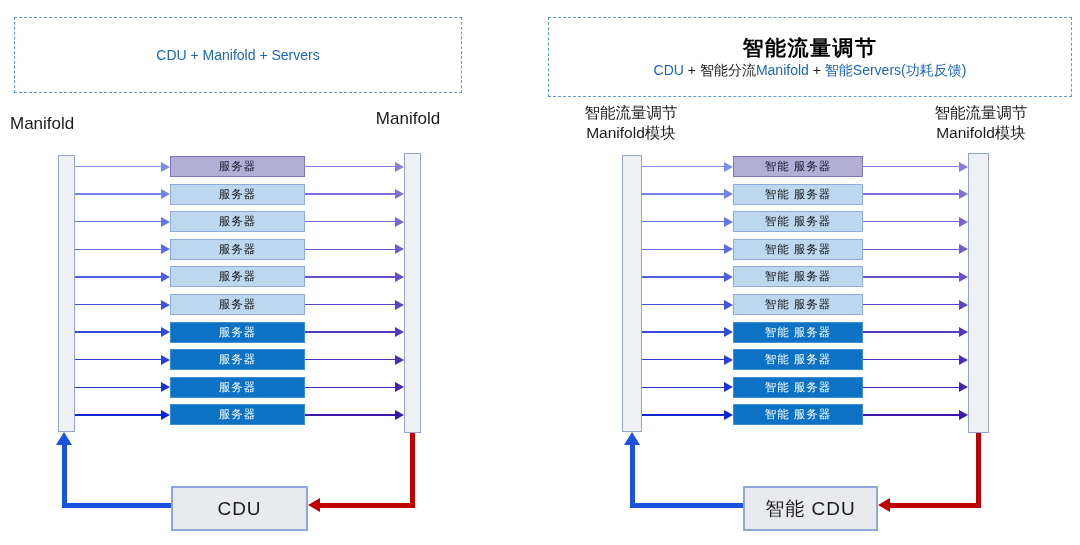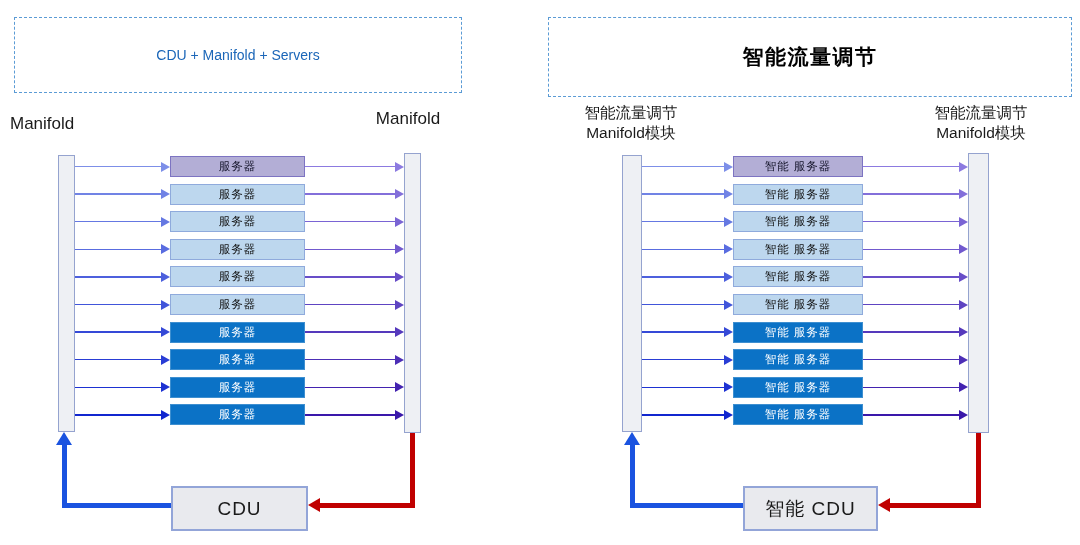--- a/index.html
+++ b/index.html
@@ -128,20 +128,21 @@
         <div class="tri" style="left: 56px; top: 432px; border-left: 8px solid transparent; border-right: 8px solid transparent; border-bottom: 13px solid rgb(26, 83, 224);"></div>
         <div class="vline" style="left: 409.5px; top: 433px; width: 5px; height: 74.5px; background: rgb(192, 0, 0);"></div>
         <div class="hline" style="left: 319px; top: 502.5px; width: 95.5px; height: 5px; background: rgb(192, 0, 0);"></div>
         <div class="tri" style="left: 308px; top: 498px; border-top: 7px solid transparent; border-bottom: 7px solid transparent; border-right: 12px solid rgb(192, 0, 0);"></div>
       </div>
   </section>
 
   <section>
     <div class="title-box" style="left: 548px; top: 17px; width: 524px; height: 80px; border-color: rgb(91, 155, 213);">
       <div class="title">智能流量调节</div>
+      <div class="subtitle"><span style="color: rgb(27, 102, 184);">CDU </span><span style="color: rgb(26, 26, 26);">+ </span><span style="color: rgb(26, 26, 26);">智能分流</span><span style="color: rgb(27, 102, 184);">Manifold </span><span style="color: rgb(26, 26, 26);">+ </span><span style="color: rgb(27, 102, 184);">智能Servers(功耗反馈)</span></div>
     </div>
     <div class="man-label man-label-left" style="left: 556px; top: 103px; width: 150px; text-align: center; font-size: 15.5px; color: rgb(26, 26, 26);">
         <div>智能流量调节</div>
         <div>Manifold模块</div>
       </div>
     <div class="man-label man-label-right" style="left: 906px; top: 103px; width: 150px; text-align: center; font-size: 15.5px; color: rgb(26, 26, 26);">
         <div>智能流量调节</div>
         <div>Manifold模块</div>
       </div>
     <div class="manifold manifold-left" style="left: 622px; top: 155px; width: 20px; height: 277px; background: rgb(238, 240, 244); border-color: rgb(149, 163, 207);"></div>

